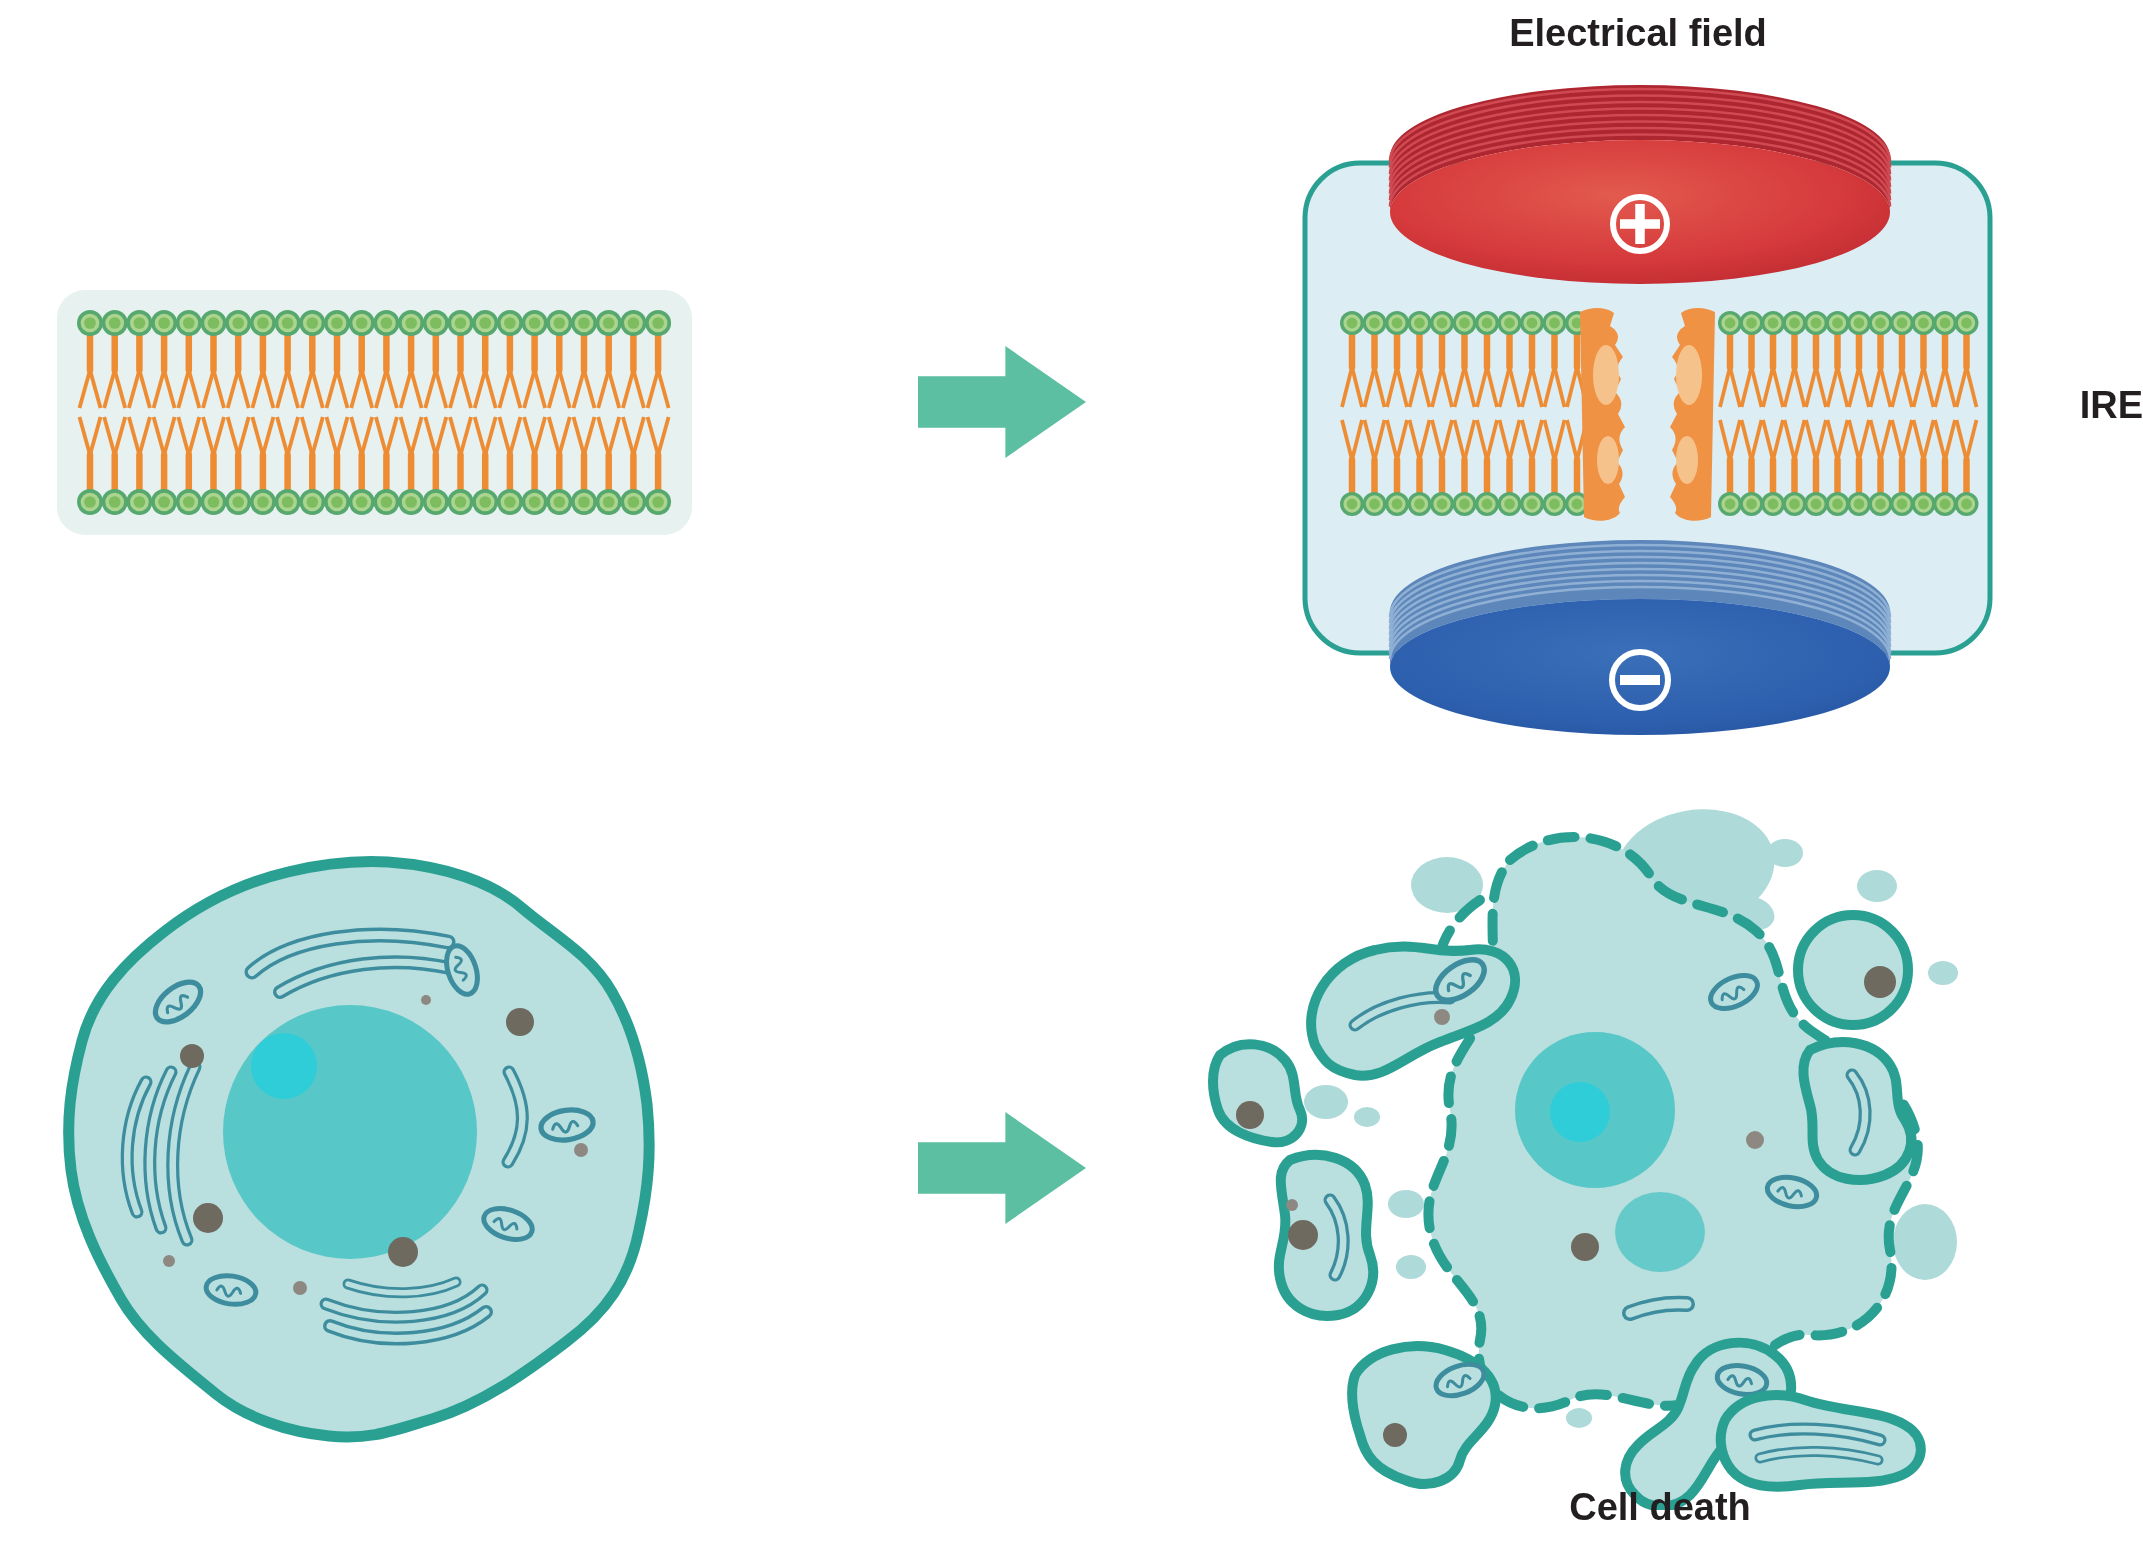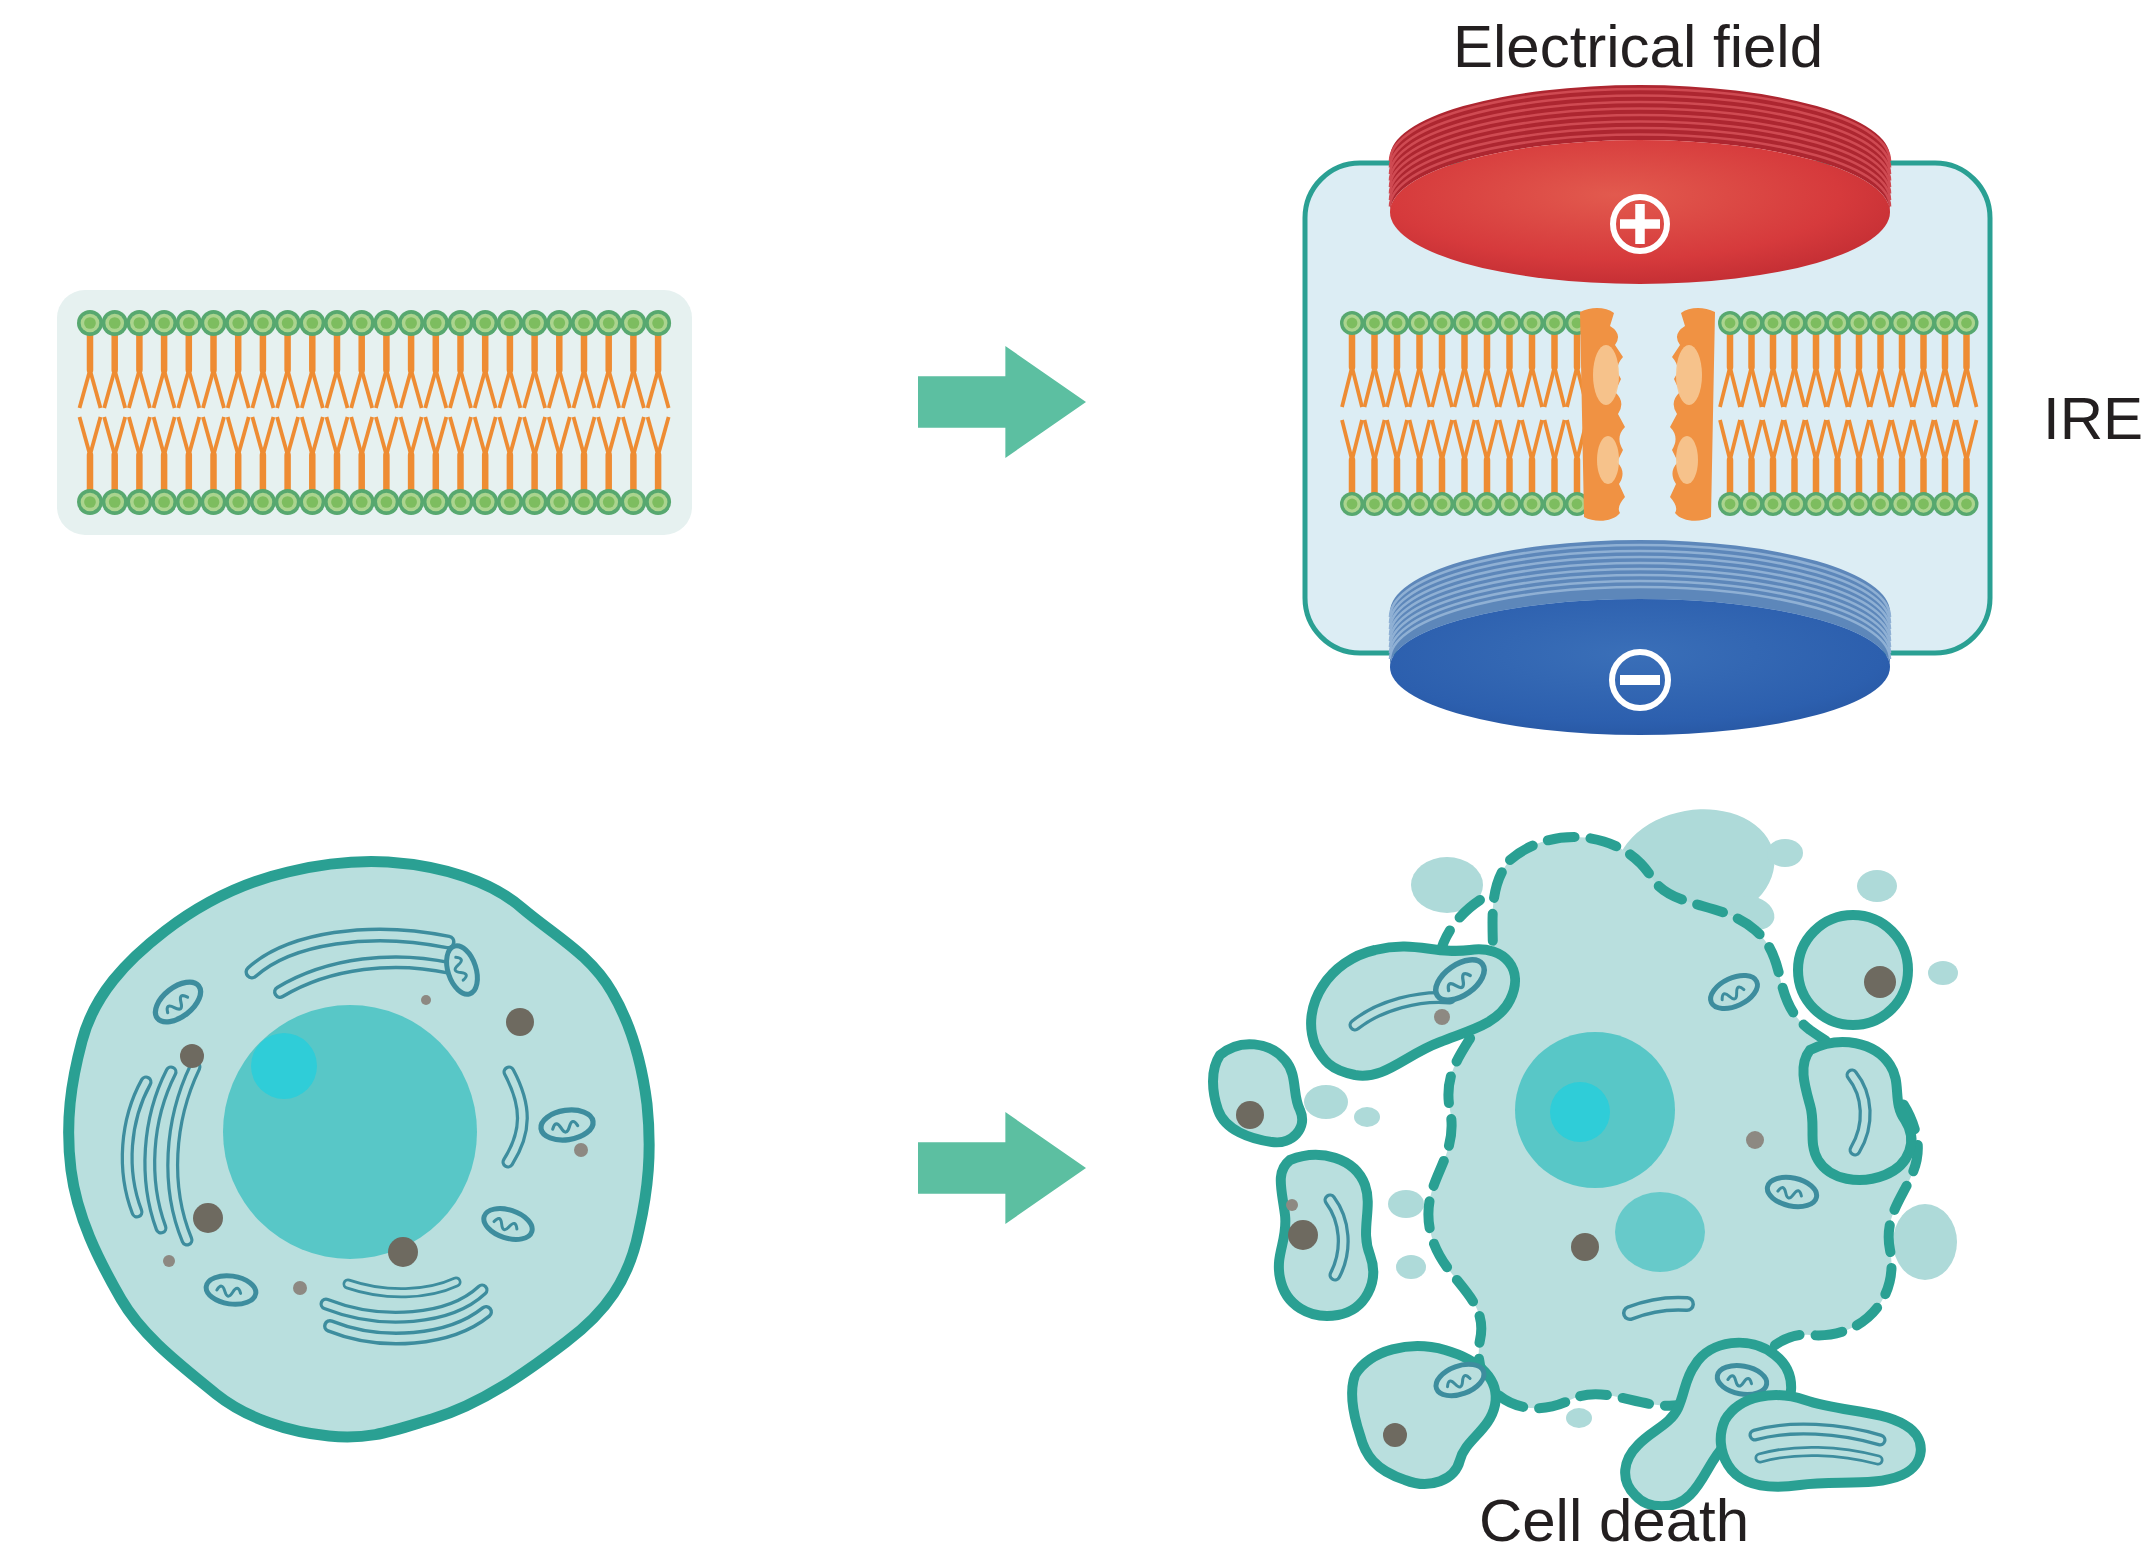--- a/index.html
+++ b/index.html
@@ -1,34 +1,34 @@
 <!DOCTYPE html>
 <html style="--teal_outline: #2aa093; --cell_fill: #b9dfde; --nucleus: #58c7c7; --nucleolus: #2fcdd8; --lipid_head: #7dbd5f; --lipid_tail: #ee8c33; --arrow: #5cbfa1; --panel_membrane_bg: #e6f1f0; --panel_chamber_bg: #dcedf4; --text: #231f20;"><head>
 <meta charset="utf-8">
 <style>
   html,body{margin:0;padding:0;}
   body{width:2143px;height:1559px;background:#ffffff;position:relative;overflow:hidden;
        font-family:"Liberation Sans", sans-serif;}
   .abs{position:absolute;}
-  .figure-label{font-size:60px;font-weight:400;color:var(--text,#231f20);letter-spacing:0px;}
+  .figure-label{font-size:38px;font-weight:700;color:var(--text,#231f20);letter-spacing:0px;}
   .center{text-align:center;}
   
   #membrane-panel{left:57px;top:290px;width:635px;height:245px;background:var(--panel_membrane_bg,#e6f1f0);
                   border-radius:28px;}
   
   .block-arrow{width:168px;height:112px;background:var(--arrow,#5cbfa1);
      clip-path:polygon(0 27%,52% 27%,52% 0,100% 50%,52% 100%,52% 73%,0 73%);}
   #arrow-1{left:918px;top:346px;}
   #arrow-2{left:918px;top:1112px;}
   #ire-region{left:1280px;top:60px;}
   #cell-healthy{left:30px;top:820px;}
   #cell-dead{left:1180px;top:780px;}
   #ef-label{left:1398px;top:12px;width:480px;}
   #ire-label{left:2038px;top:384px;width:105px;text-align:right;}
-  #cell-death-label{left:1374px;top:1486px;width:480px;}
+  #cell-death-label{left:1420px;top:1486px;width:480px;}
   
   .panel2{fill:var(--panel_chamber_bg,#dcedf4);stroke:var(--teal_outline,#2aa093);stroke-width:5px;}
   .cellbody{fill:var(--cell_fill,#b9dfde);stroke:var(--teal_outline,#2aa093);stroke-width:11px;stroke-linejoin:round;}
   .frag{fill:var(--cell_fill,#b9dfde);stroke:var(--teal_outline,#2aa093);stroke-width:10px;stroke-linejoin:round;}
   .dashedbody{fill:var(--cell_fill,#b9dfde);stroke:var(--teal_outline,#2aa093);stroke-width:10px;
               stroke-dasharray:27 16;stroke-linecap:round;stroke-linejoin:round;}
   .dashedarc{fill:none;stroke:var(--teal_outline,#2aa093);stroke-width:10px;stroke-dasharray:27 16;stroke-linecap:round;}
   .blob{fill:#aedad9;}
   .nuc{fill:var(--nucleus,#58c7c7);}
   .nucl{fill:var(--nucleolus,#2fcdd8);}

